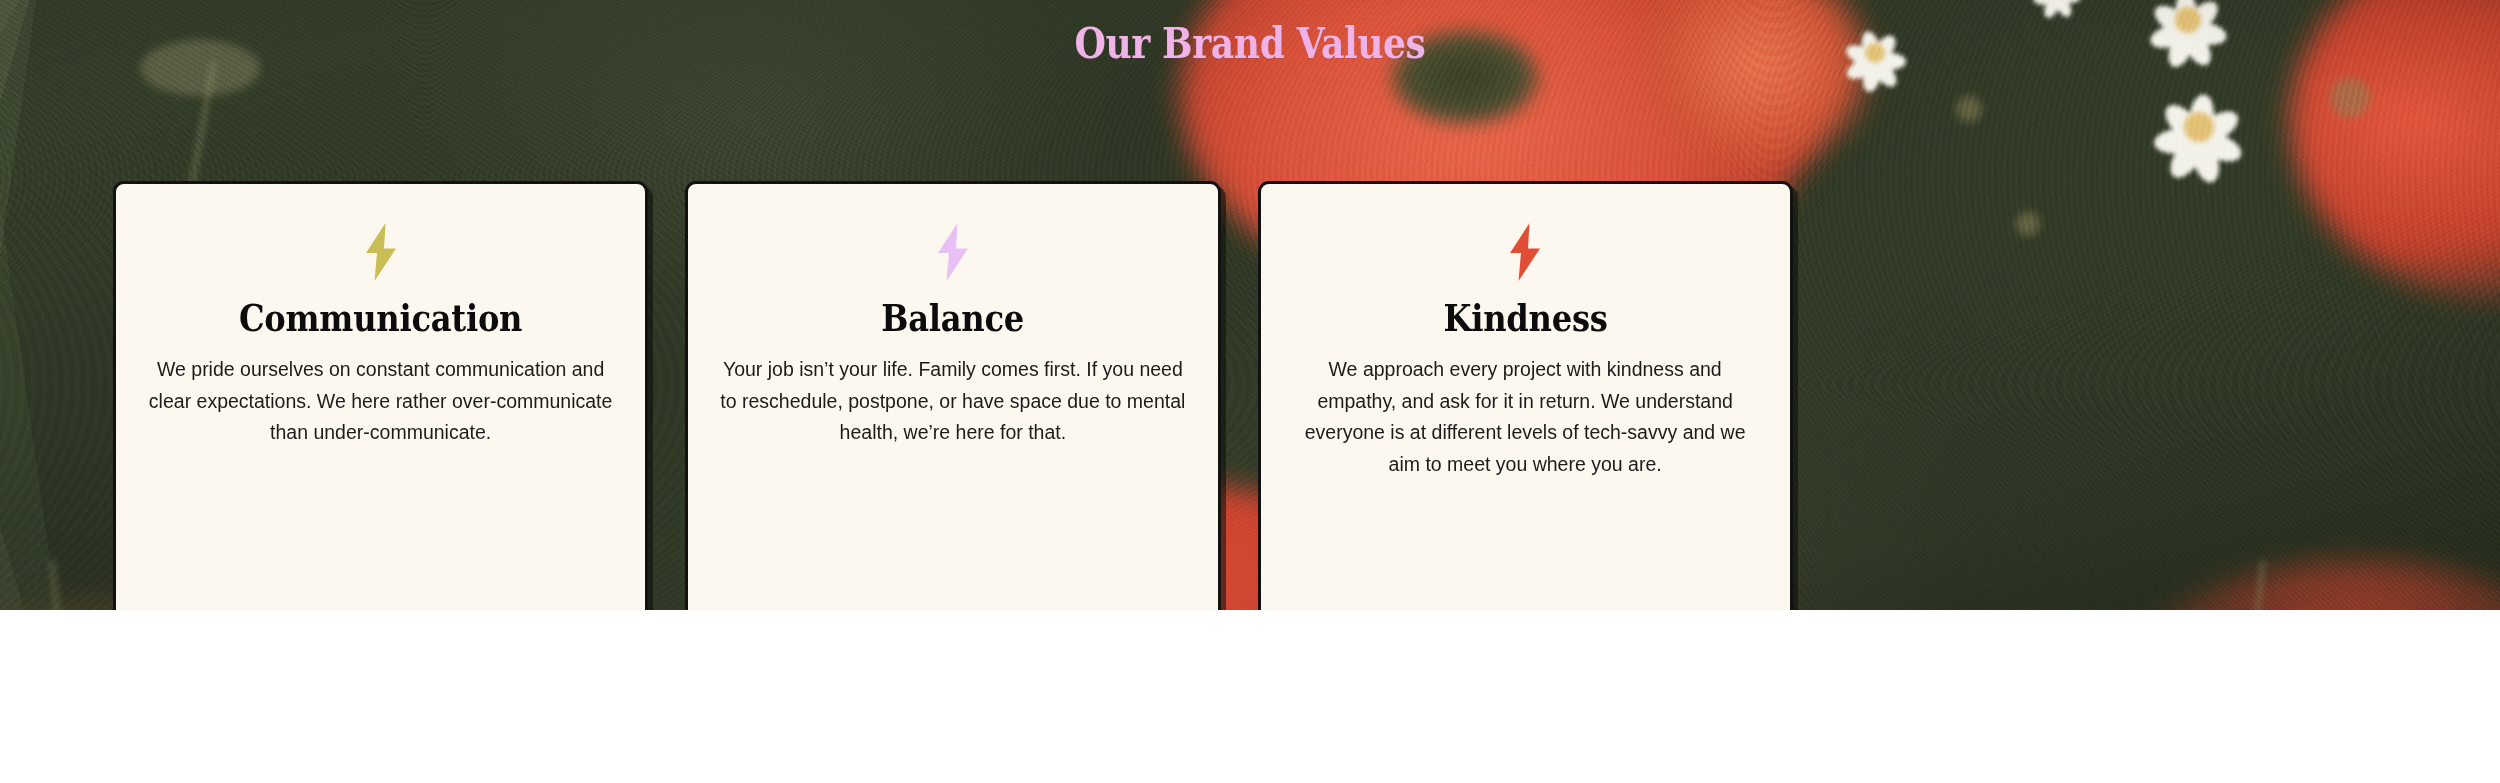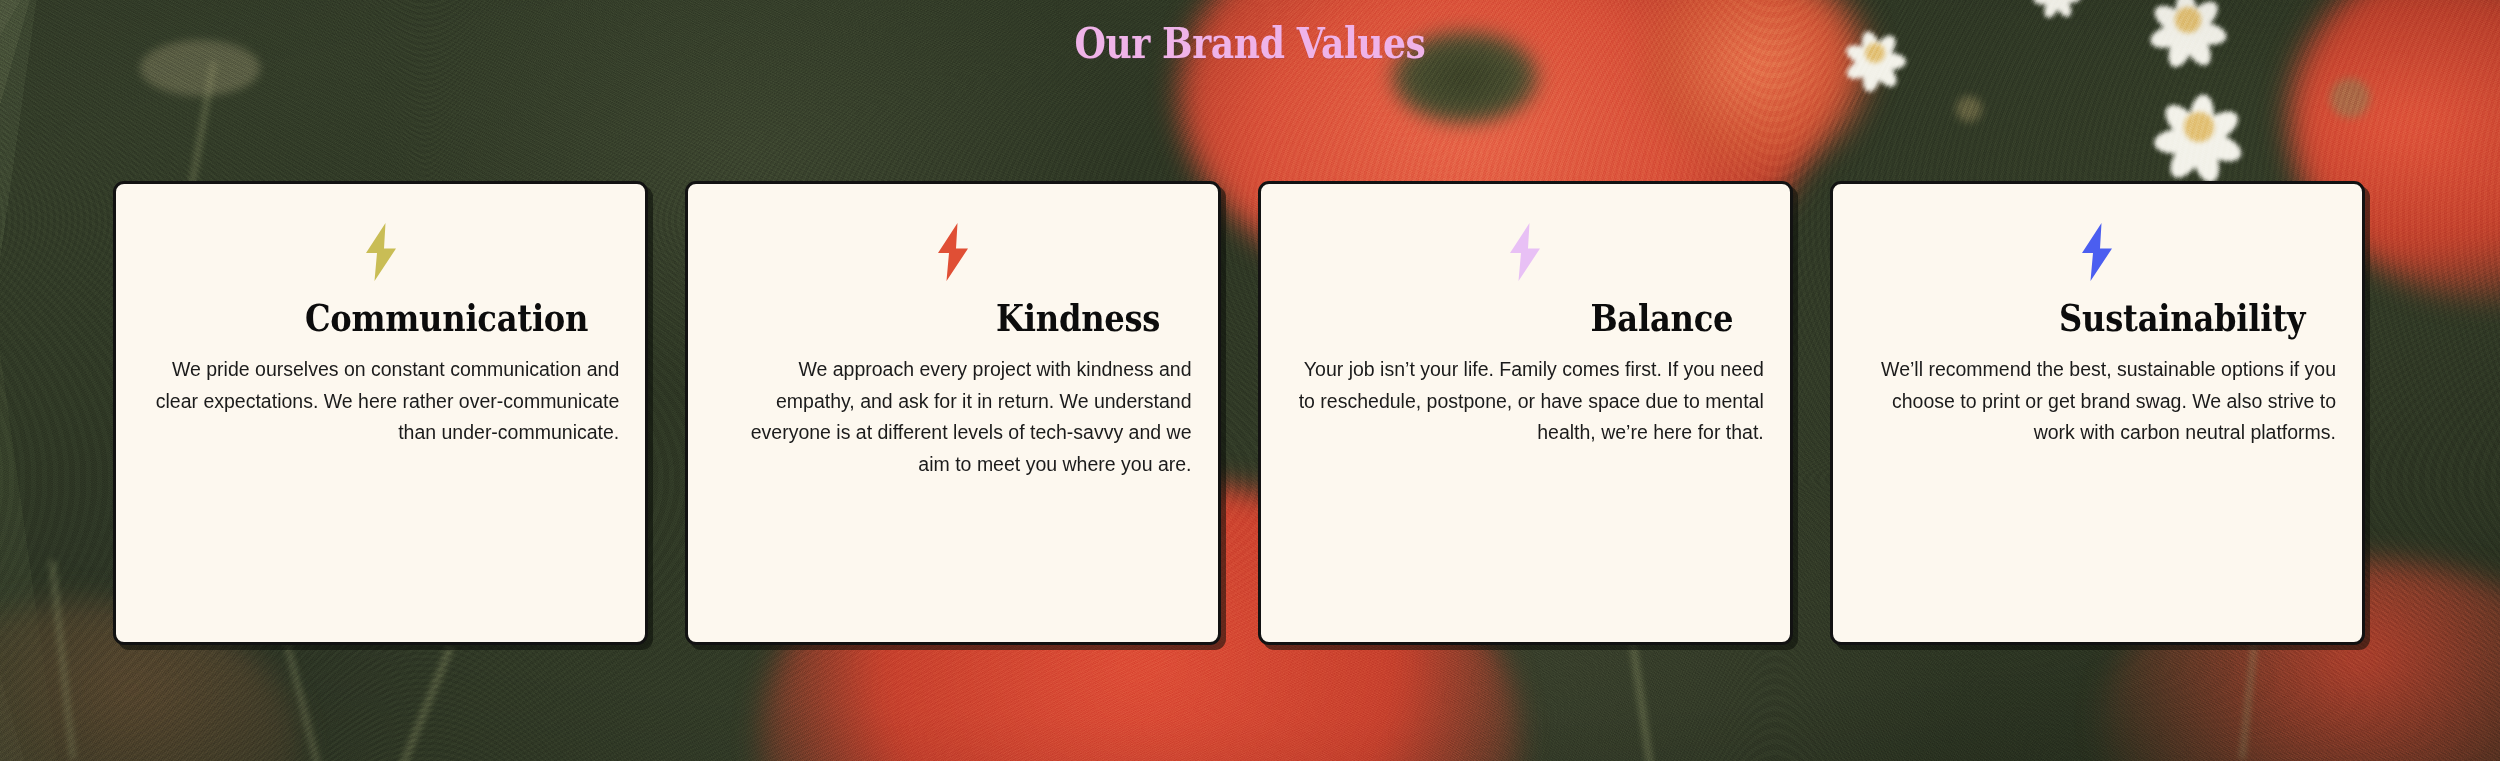--- a/index.html
+++ b/index.html
@@ -5,21 +5,21 @@
   * { margin:0; padding:0; box-sizing:border-box; }
 
   html, body {
     width:2500px; height:783px;
     overflow:hidden;
     font-family:"Liberation Sans", sans-serif;
   }
 
   #stage {
     position:relative;
-    width:2500px; height:761px;
+    width:2500px; height:610px;
     background:#1d4ed8;
     overflow:hidden;
   }
 
   
   .bg-layer { position:absolute; inset:0; }
 
   .bg-base {
     background:
       radial-gradient(ellipse 420px 300px at 9% 78%, #2d3526 0%, rgba(45,53,38,0) 70%),
@@ -127,21 +127,21 @@
     grid-template-columns:repeat(4, 1fr);
     gap:37px;
   }
 
   .card {
     background:#fdf8ef;
     border:3px solid #121212;
     border-radius:11px;
     box-shadow:5px 5px 0 0 rgba(10,12,8,.55);
     padding:32px 26px 20px;
-    text-align:right;
+    text-align:center;
   }
 
   .bolt-wrap { height:72px; display:flex; align-items:center; justify-content:center; }
   .bolt { width:34px; height:58px; display:block; }
 
   .card-title {
     font-family:"DejaVu Serif", serif;
     font-weight:bold;
     font-size:37px;
     color:#0c0c0c;
@@ -243,42 +243,33 @@
             <path d="M21.5 0 L2 30 L13 30 L10.5 58 L32 25.5 L20 25.5 Z" fill="#c9bd55"></path>
           </svg>
         </div>
         <div class="card-title">Communication</div>
         <div class="card-body">We pride ourselves on constant communication and clear expectations. We here rather over-communicate than under-communicate.</div>
       </div>
 
       <div class="card">
         <div class="bolt-wrap">
           <svg class="bolt" viewBox="0 0 34 58">
+            <path d="M21.5 0 L2 30 L13 30 L10.5 58 L32 25.5 L20 25.5 Z" fill="#e8c0f5"></path>
+          </svg>
+        </div>
+        <div class="card-title">Balance</div>
+        <div class="card-body">Your job isn’t your life. Family comes first. If you need to reschedule, postpone, or have space due to mental health, we’re here for that.</div>
+      </div>
+
+      <div class="card">
+        <div class="bolt-wrap">
+          <svg class="bolt" viewBox="0 0 34 58">
             <path d="M21.5 0 L2 30 L13 30 L10.5 58 L32 25.5 L20 25.5 Z" fill="#e04f35"></path>
           </svg>
         </div>
         <div class="card-title">Kindness</div>
         <div class="card-body">We approach every project with kindness and empathy, and ask for it in return. We understand everyone is at different levels of tech-savvy and we aim to meet you where you are.</div>
       </div>
 
-      <div class="card">
-        <div class="bolt-wrap">
-          <svg class="bolt" viewBox="0 0 34 58">
-            <path d="M21.5 0 L2 30 L13 30 L10.5 58 L32 25.5 L20 25.5 Z" fill="#e8c0f5"></path>
-          </svg>
-        </div>
-        <div class="card-title">Balance</div>
-        <div class="card-body">Your job isn’t your life. Family comes first. If you need to reschedule, postpone, or have space due to mental health, we’re here for that.</div>
-      </div>
-
-      <div class="card">
-        <div class="bolt-wrap">
-          <svg class="bolt" viewBox="0 0 34 58">
-            <path d="M21.5 0 L2 30 L13 30 L10.5 58 L32 25.5 L20 25.5 Z" fill="#4b5ef0"></path>
-          </svg>
-        </div>
-        <div class="card-title">Sustainability</div>
-        <div class="card-body">We’ll recommend the best, sustainable options if you choose to print or get brand swag. We also strive to work with carbon neutral platforms.</div>
-      </div>
 
     </div>
   </div>
 </div>
 
 </body></html>

